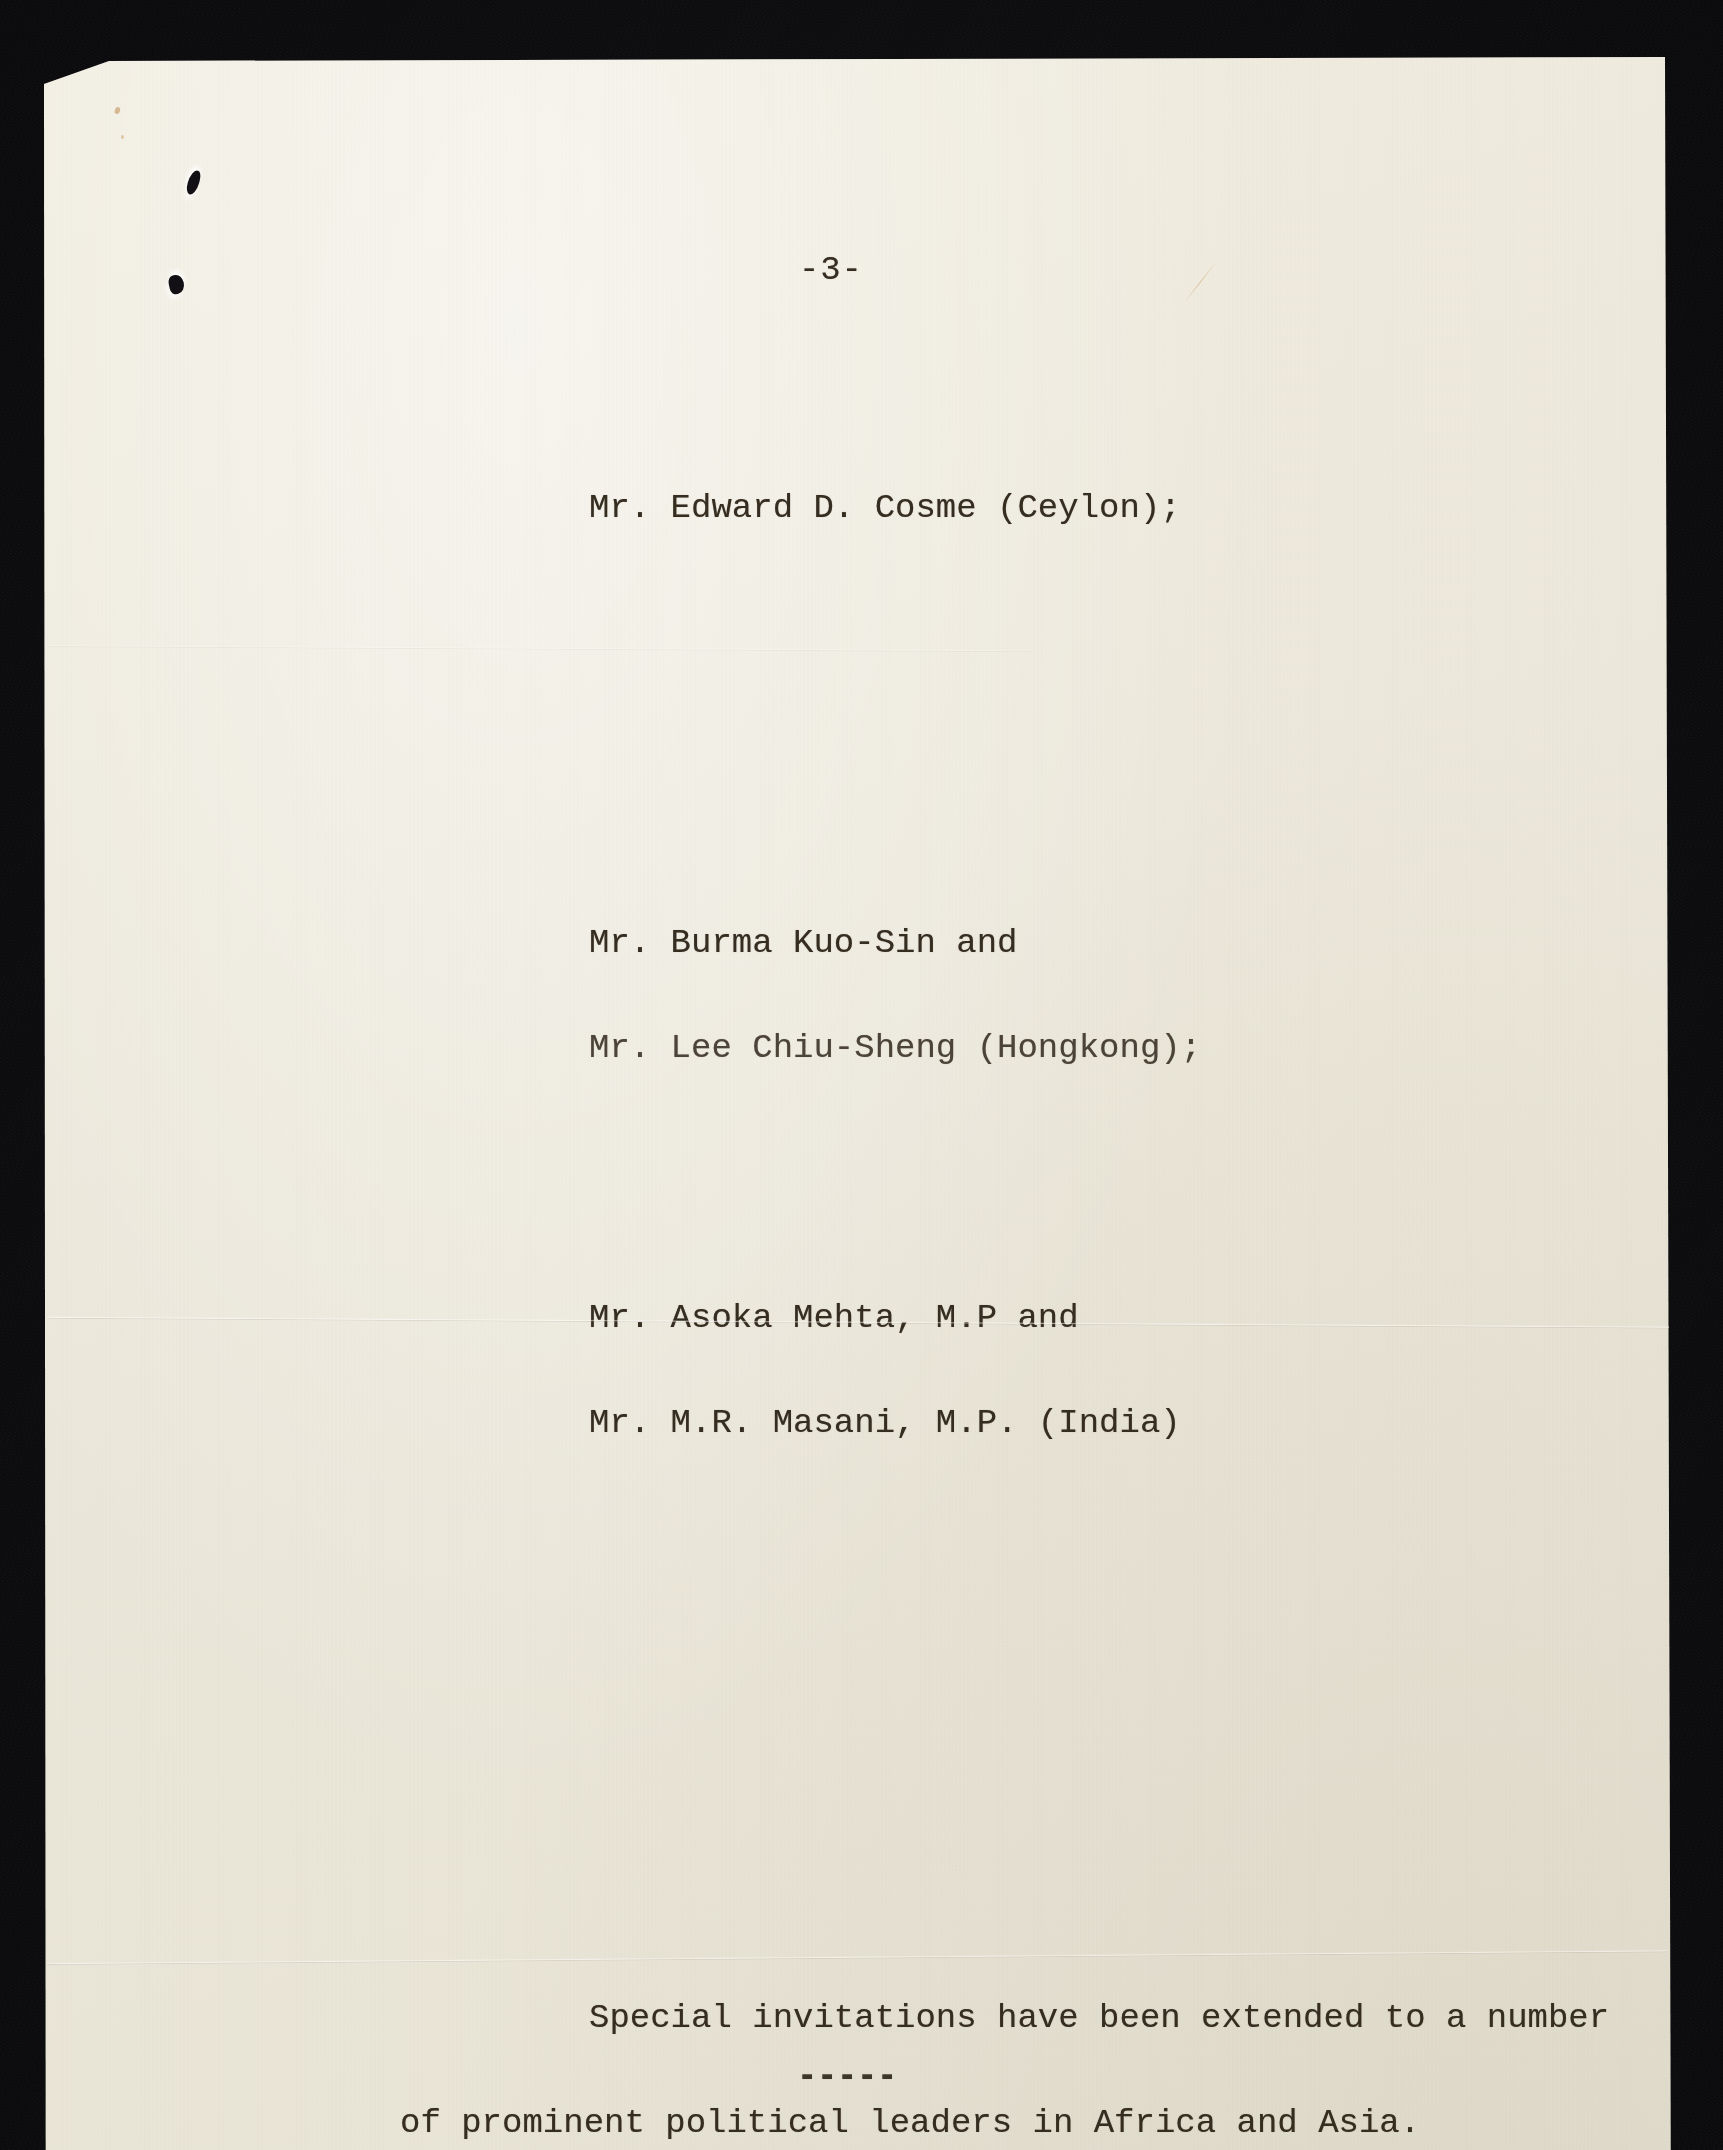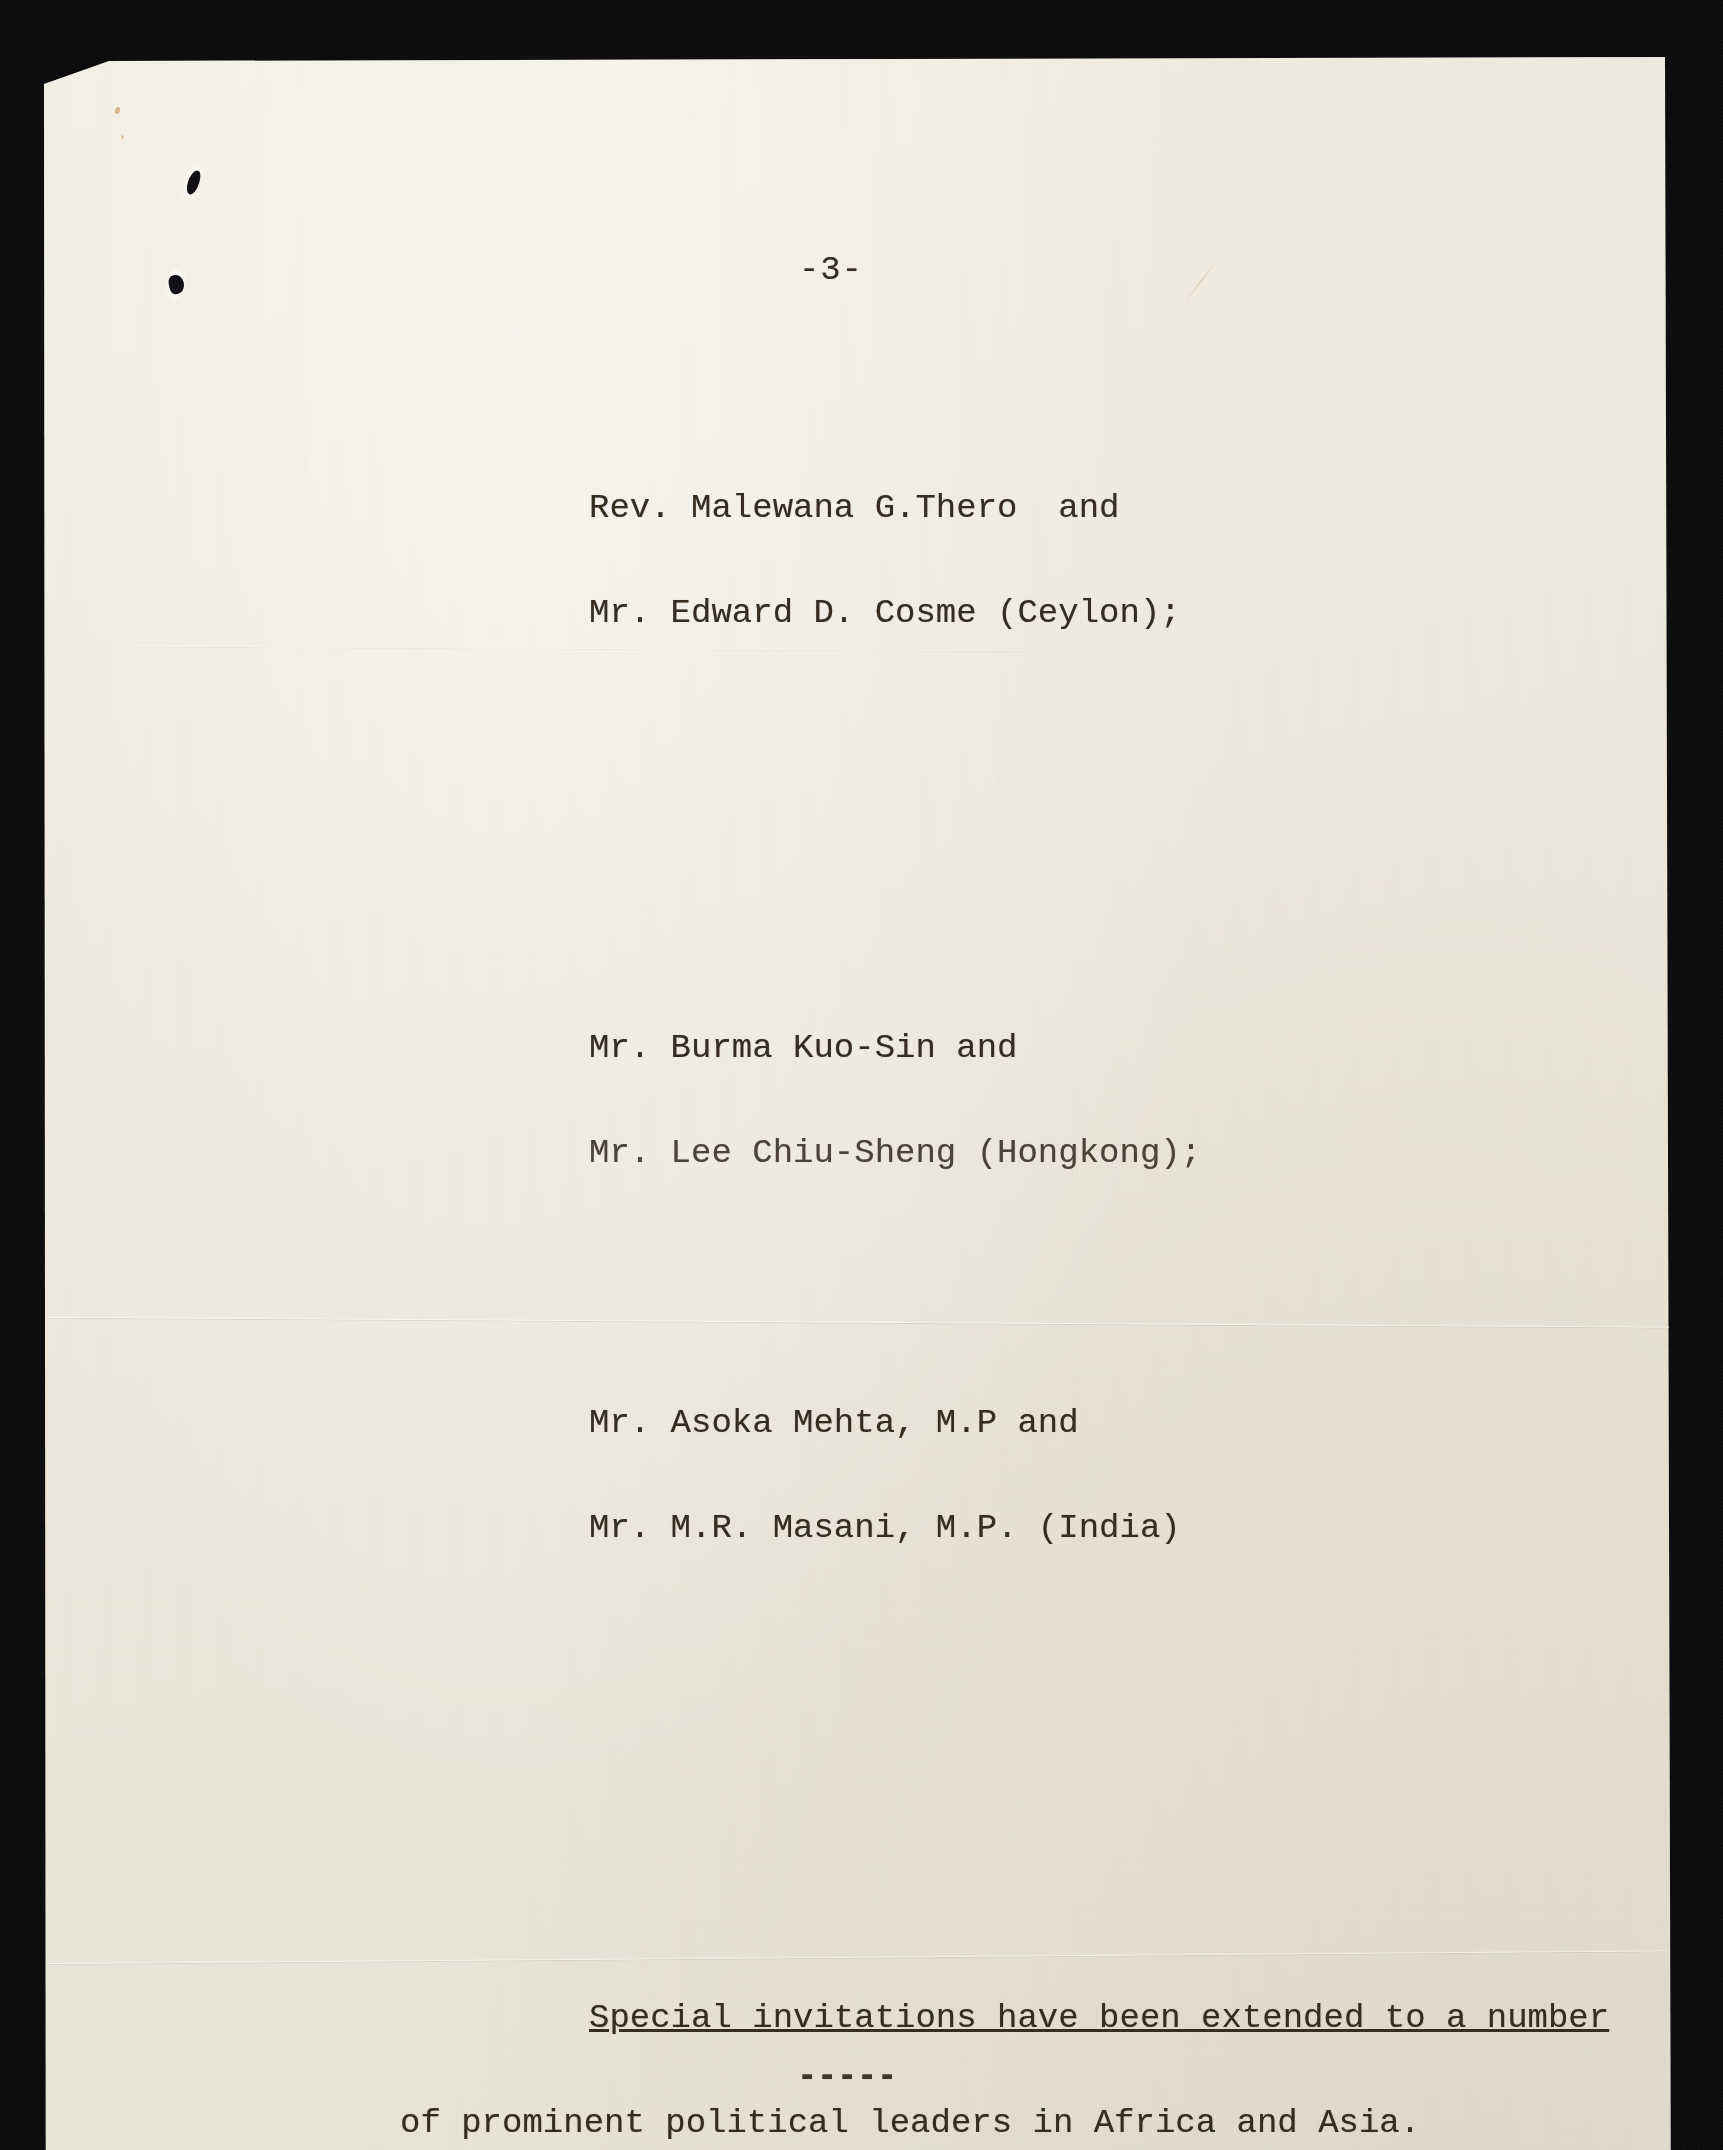--- a/index.html
+++ b/index.html
@@ -66,21 +66,21 @@
     text-shadow:0 0 0.9px rgba(54,45,33,0.38);
   }
   .page-number{left:799px;top:253px;letter-spacing:0.9px;}
   .list{left:589px;top:351px;}
   .entry{margin:0 0 25px 0;}
   .line{height:35px;}
   .entry:nth-child(3n) .line:last-child{opacity:.88;}
   .entry:nth-child(4n+2) .line:first-child{opacity:.93;}
   .entry:nth-child(16) .line{opacity:.85;}
   .closing{left:400px;top:1931px;}
-  .closing .line-indent{padding-left:189px;text-decoration:underline;}
+  .closing .line-indent{padding-left:189px;}
   .divider{left:797px;top:2060px;font-weight:bold;letter-spacing:-0.4px;transform:scaleY(1.15);opacity:.95;}
 </style>
 </head>
 <body>
 
 <div class="backing-texture"></div>
 
 <div class="paper"></div>
 <div class="paper-grain"></div>
 
@@ -88,21 +88,20 @@
 <div class="hole hole-2"></div>
 
 <div class="speck speck-rust-1"></div>
 <div class="speck speck-rust-2"></div>
 <div class="scratch scratch-1"></div>
 
 <div class="typed page-number">-3-</div>
 
 <div class="typed list">
   <div class="entry">
-    <div class="line">Rev. Malewana G.Thero  and</div>
     <div class="line">Mr. Edward D. Cosme (Ceylon);</div>
   </div>
   <div class="entry">
   </div>
   <div class="entry">
     <div class="line">Mr. Burma Kuo-Sin and</div>
     <div class="line">Mr. Lee Chiu-Sheng (Hongkong);</div>
   </div>
   <div class="entry">
     <div class="line">Mr. Asoka Mehta, M.P and</div>

